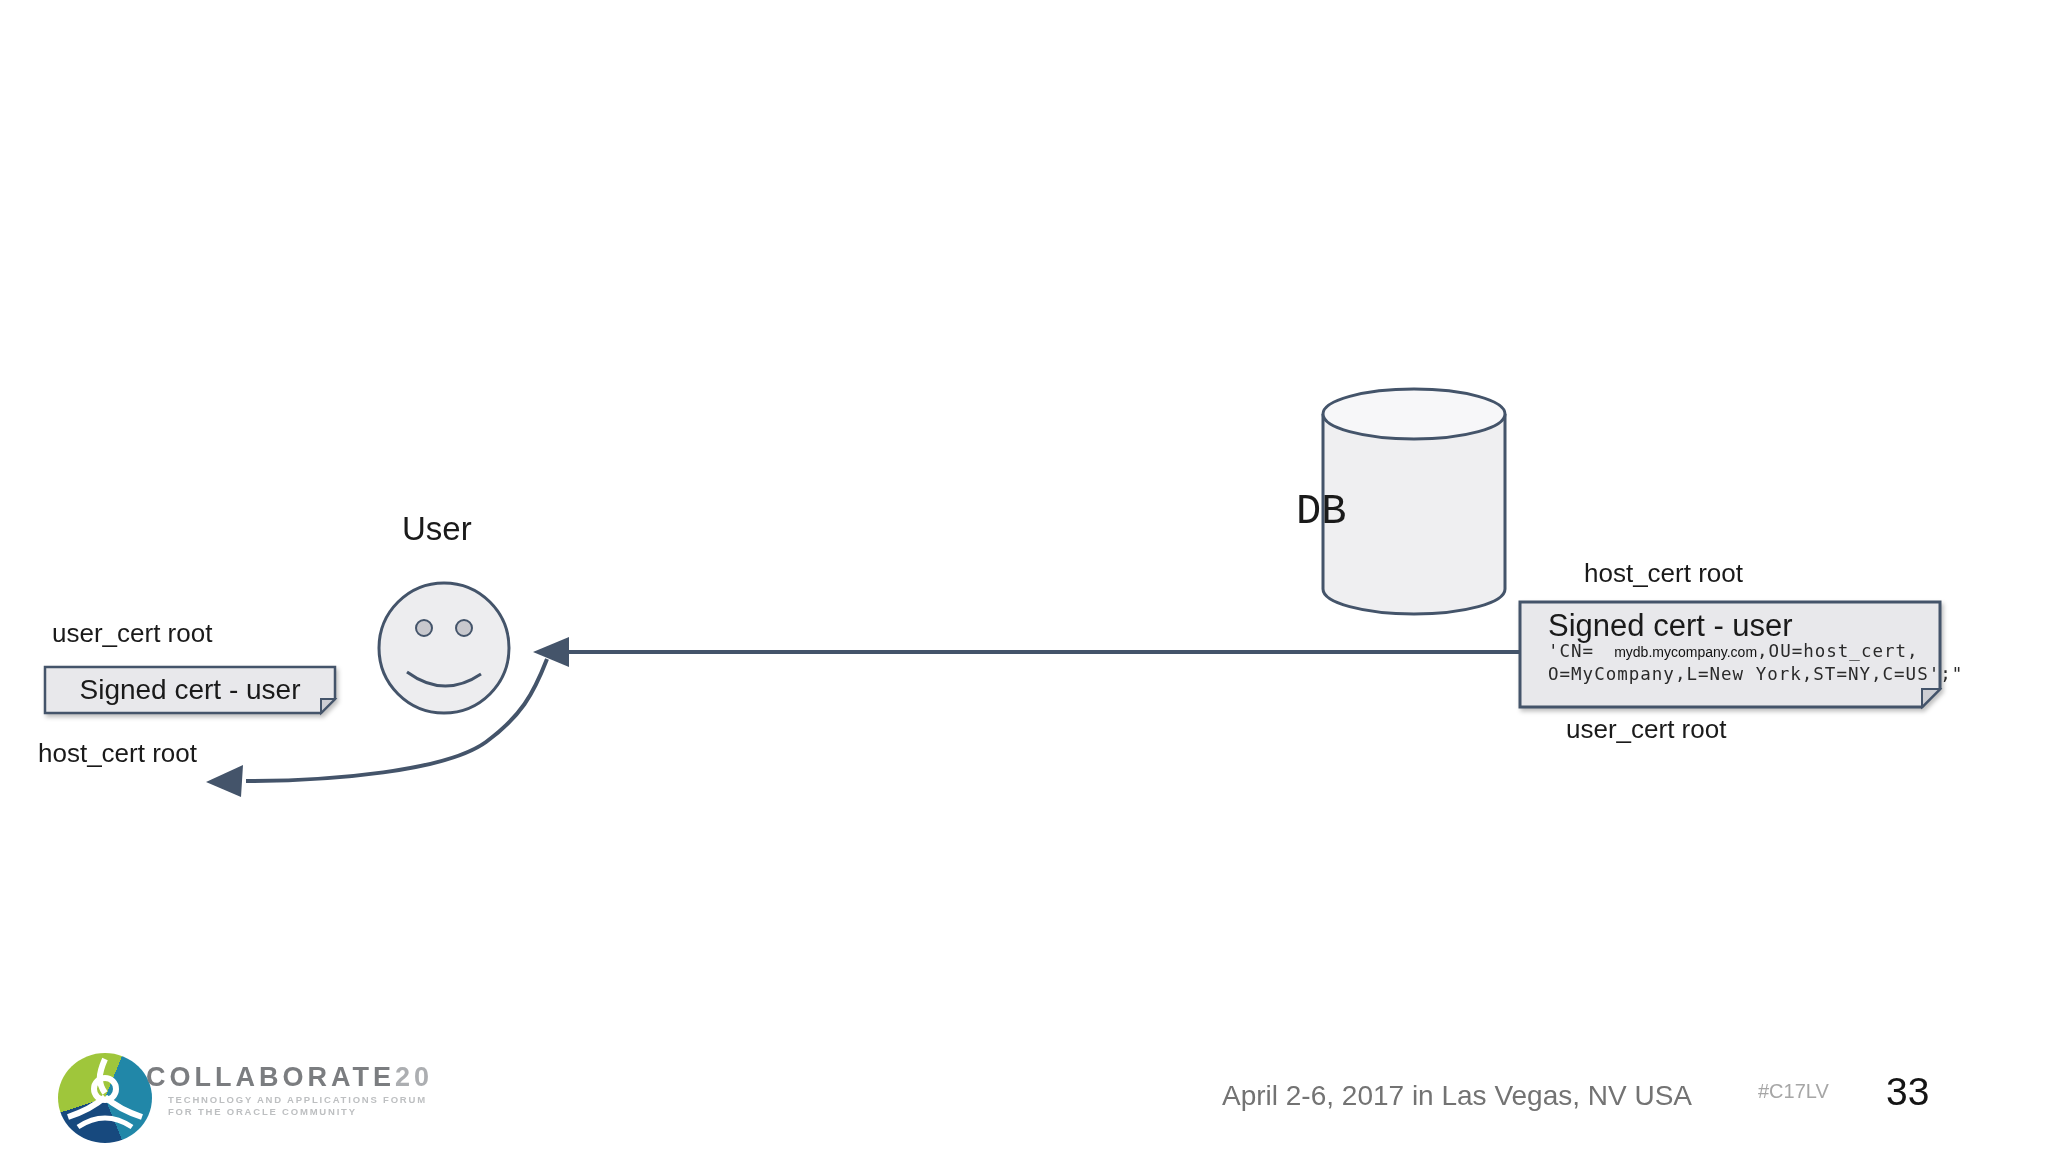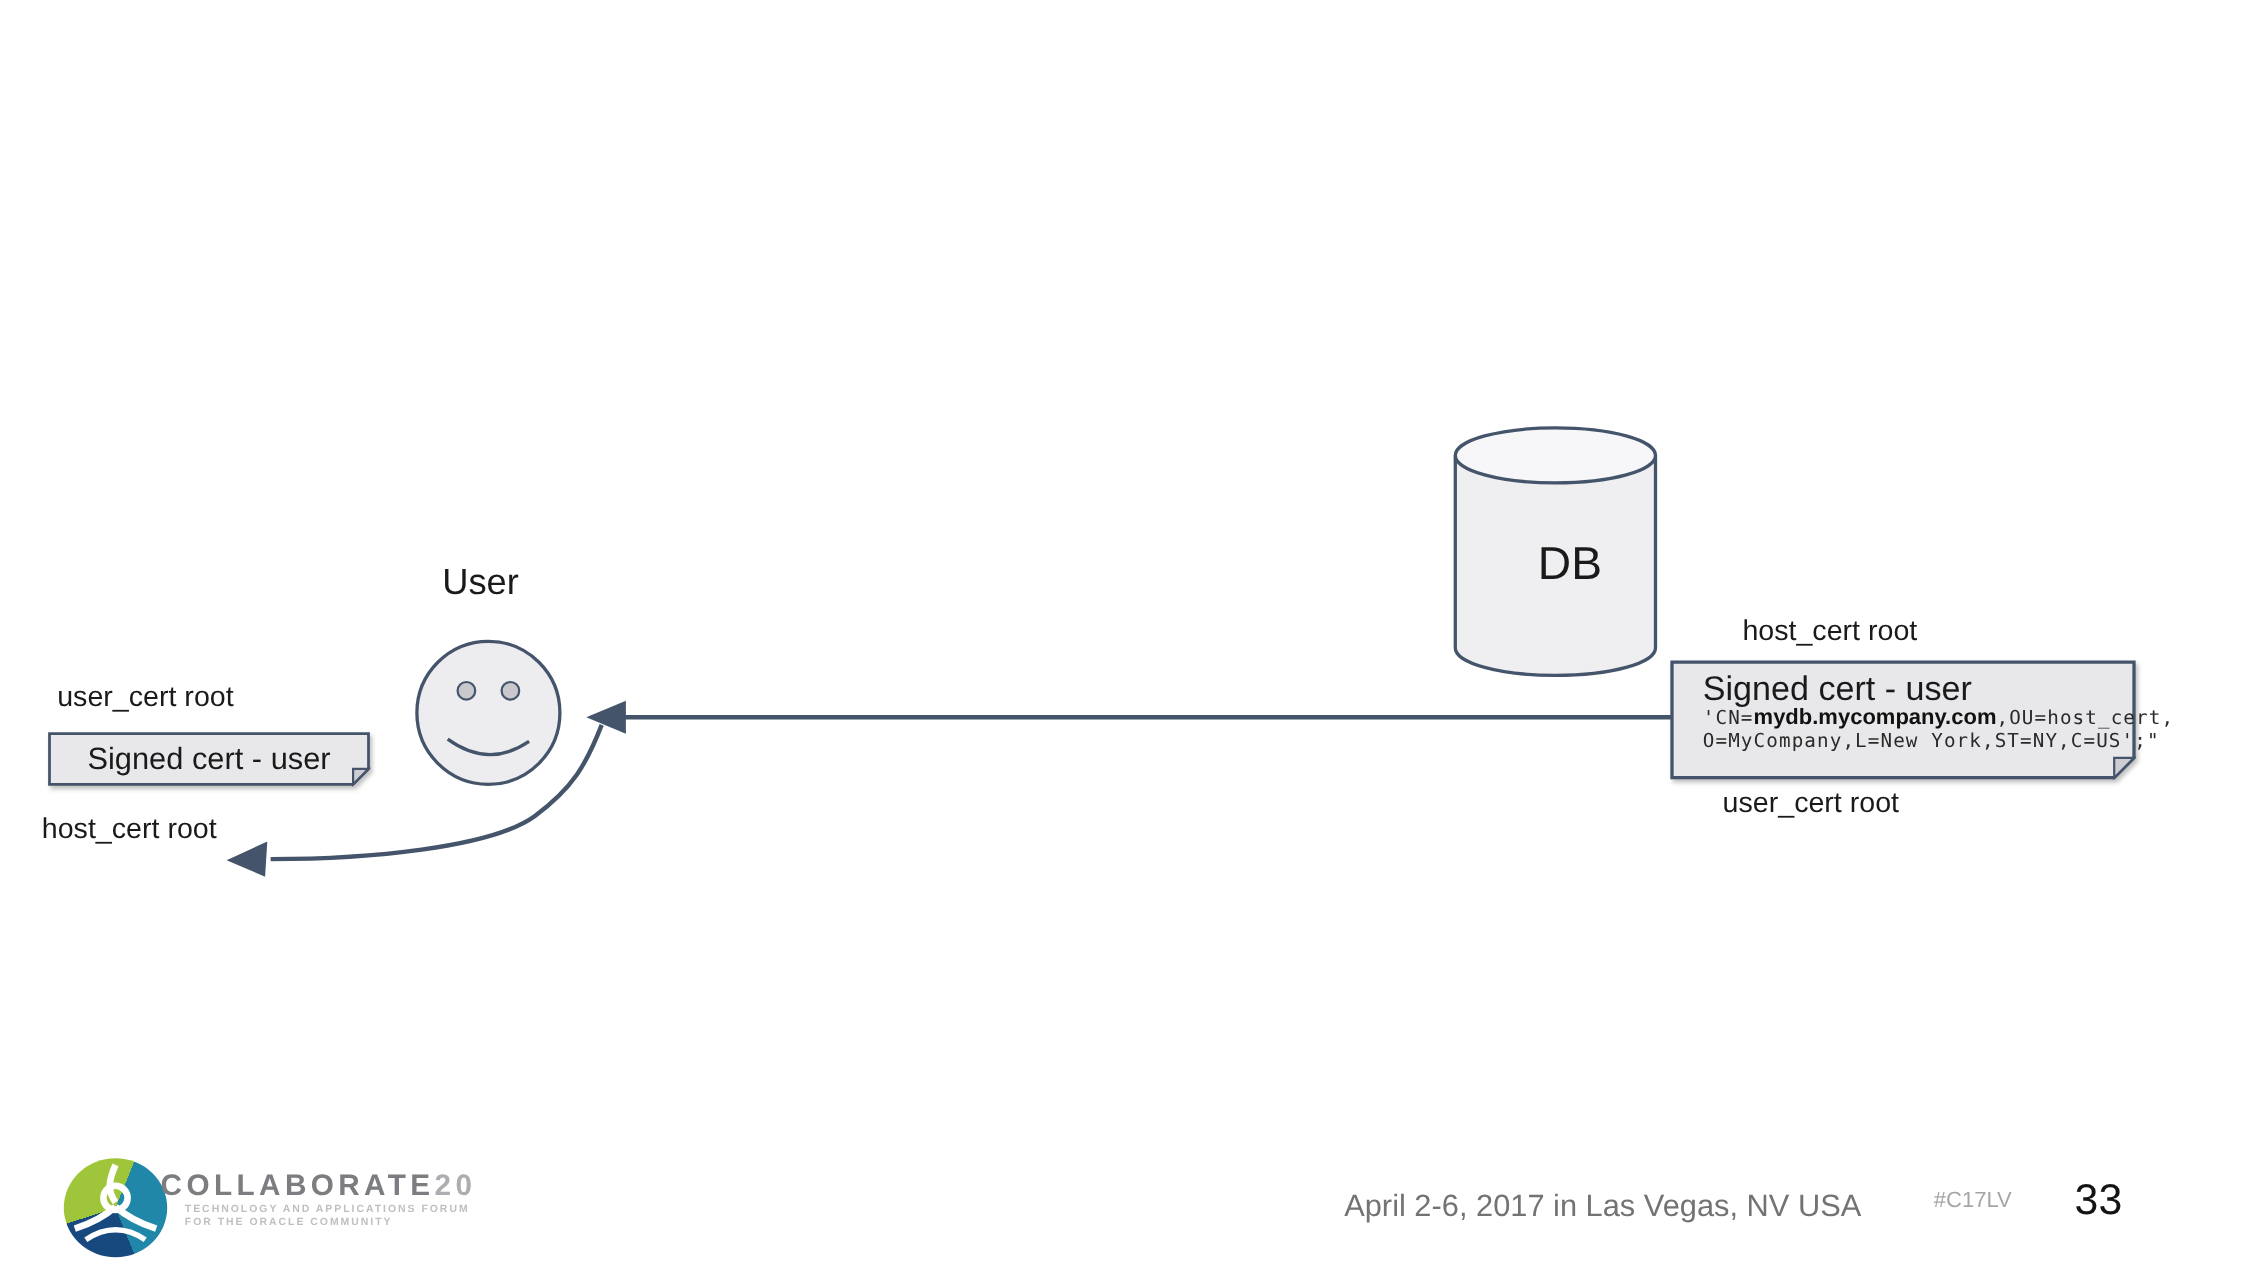--- a/index.html
+++ b/index.html
@@ -11,40 +11,40 @@
     font-family:"Liberation Sans", sans-serif;
   }
   .abs{position:absolute;}
   #title{
     left:62px;top:84px;width:1940px;
     font-size:93px;letter-spacing:-1px;
     color:#1F4E7A;white-space:nowrap;
   }
   .label{color:#1a1a1a;font-size:26px;white-space:nowrap;text-align:right;}
   #user-label{left:402px;top:510px;font-size:33px;}
-  #db-label{left:1398px;top:488px;font-size:42px;}
+  #db-label{left:1296px;top:488px;font-size:42px;font-family:Liberation Mono, monospace;}
   #left-cert-top{left:52px;top:618px;}
   #left-cert-bottom{left:38px;top:738px;}
   #right-cert-top{left:1584px;top:558px;}
   #right-cert-bottom{left:1566px;top:714px;}
   #left-note-text{
     left:45px;top:667px;width:290px;height:46px;
     display:flex;align-items:center;justify-content:center;
     font-size:28px;color:#1a1a1a;
   }
   #right-note-title{left:1548px;top:608px;font-size:31px;color:#1a1a1a;white-space:nowrap;}
   .code-line{
     font-family:"DejaVu Sans Mono","Liberation Mono",monospace;
     font-size:17.5px;color:#2a2a2a;white-space:pre;letter-spacing:1px;
   }
   #code-line1{left:1548px;top:641px;}
   #code-line2{left:1548px;top:664px;}
   .code-bold{
     font-family:"Liberation Sans",sans-serif;
-    font-weight:bold;font-size:20px;color:#111;letter-spacing:0;
+    font-weight:normal;font-size:14px;color:#111;letter-spacing:0;margin-left:20px;
   }
   
   #logo-mark{
     left:58px;top:1053px;width:94px;height:90px;border-radius:50%;
     background:conic-gradient(from 0deg,#9FC63B 0 22deg,#2187A8 22deg 158deg,#17497E 158deg 252deg,#9FC63B 252deg 360deg);
   }
   #logo-knot{left:58px;top:1053px;width:94px;height:90px;}
   #logo-text{
     left:146px;top:1062px;
     font-size:27px;font-weight:bold;letter-spacing:4px;color:#7B7D80;white-space:nowrap;

